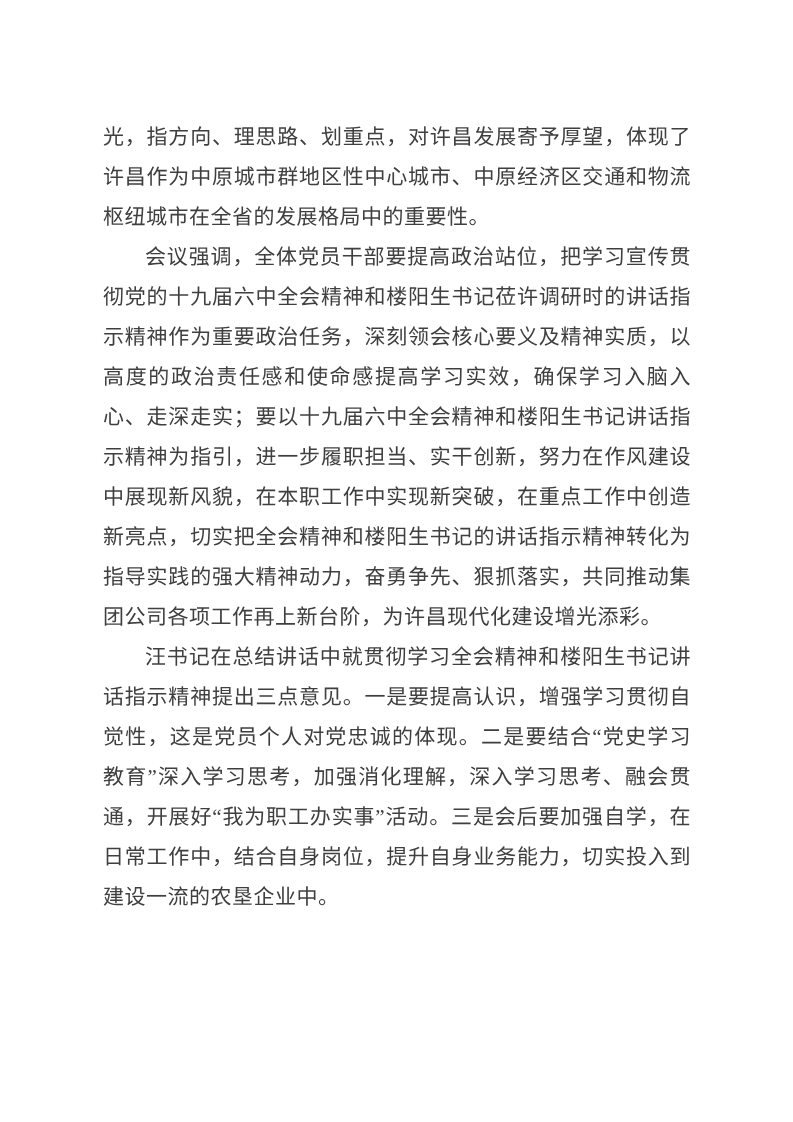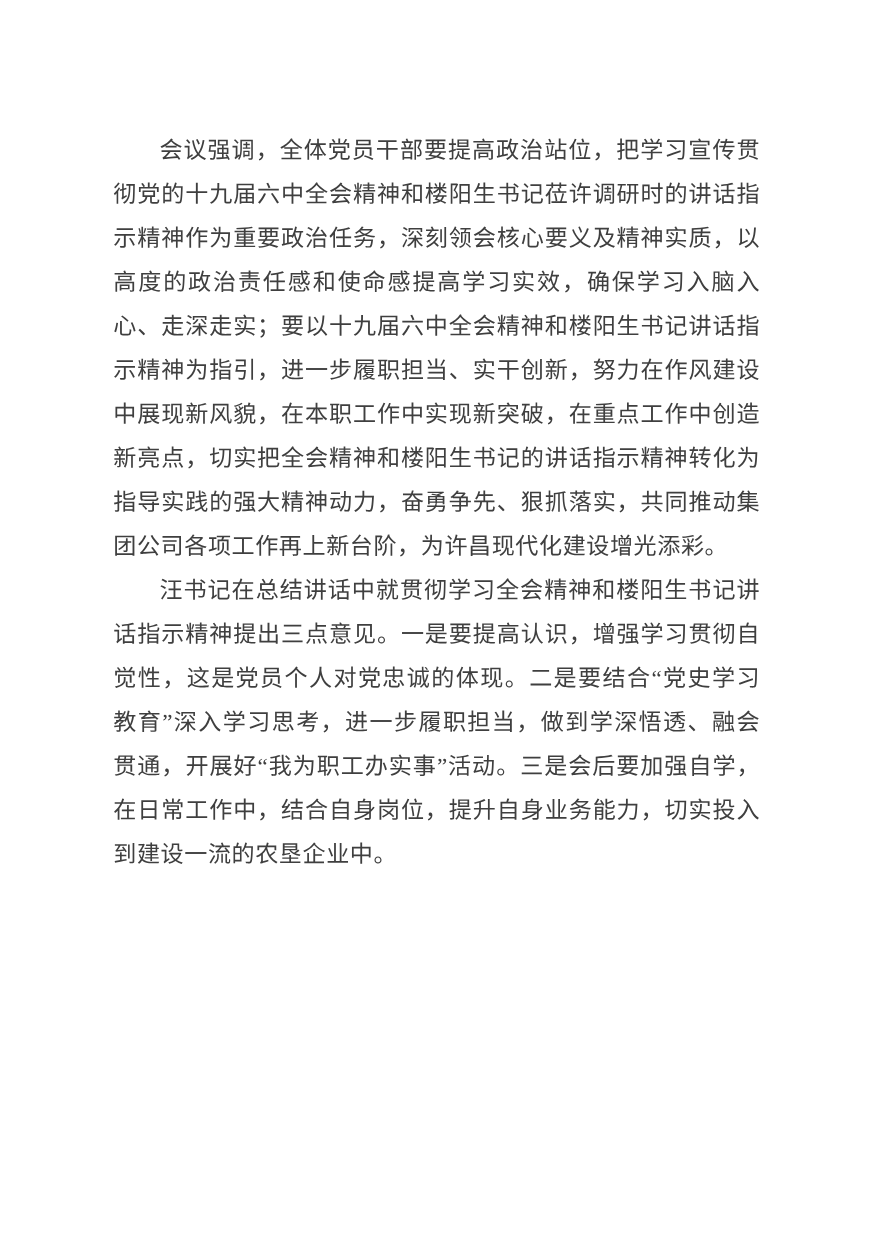--- a/index.html
+++ b/index.html
@@ -34,16 +34,17 @@
   }
   .doc-body p.indented {
     text-indent: 2em;
   }
 </style>
 </head>
 <body>
 
 <div class="page">
   <div class="doc-body">
+    <p>光，指方向、理思路、划重点，对许昌发展寄予厚望，体现了许昌作为中原城市群地区性中心城市、中原经济区交通和物流枢纽城市在全省的发展格局中的重要性。</p>
     <p class="indented">会议强调，全体党员干部要提高政治站位，把学习宣传贯彻党的十九届六中全会精神和楼阳生书记莅许调研时的讲话指示精神作为重要政治任务，深刻领会核心要义及精神实质，以高度的政治责任感和使命感提高学习实效，确保学习入脑入心、走深走实；要以十九届六中全会精神和楼阳生书记讲话指示精神为指引，进一步履职担当、实干创新，努力在作风建设中展现新风貌，在本职工作中实现新突破，在重点工作中创造新亮点，切实把全会精神和楼阳生书记的讲话指示精神转化为指导实践的强大精神动力，奋勇争先、狠抓落实，共同推动集团公司各项工作再上新台阶，为许昌现代化建设增光添彩。</p>
-    <p class="indented">汪书记在总结讲话中就贯彻学习全会精神和楼阳生书记讲话指示精神提出三点意见。一是要提高认识，增强学习贯彻自觉性，这是党员个人对党忠诚的体现。二是要结合“党史学习教育”深入学习思考，进一步履职担当，做到学深悟透、融会贯通，开展好“我为职工办实事”活动。三是会后要加强自学，在日常工作中，结合自身岗位，提升自身业务能力，切实投入到建设一流的农垦企业中。</p>
+    <p class="indented">汪书记在总结讲话中就贯彻学习全会精神和楼阳生书记讲话指示精神提出三点意见。一是要提高认识，增强学习贯彻自觉性，这是党员个人对党忠诚的体现。二是要结合“党史学习教育”深入学习思考，加强消化理解，深入学习思考、融会贯通，开展好“我为职工办实事”活动。三是会后要加强自学，在日常工作中，结合自身岗位，提升自身业务能力，切实投入到建设一流的农垦企业中。</p>
   </div>
 </div>
 
 </body></html>

